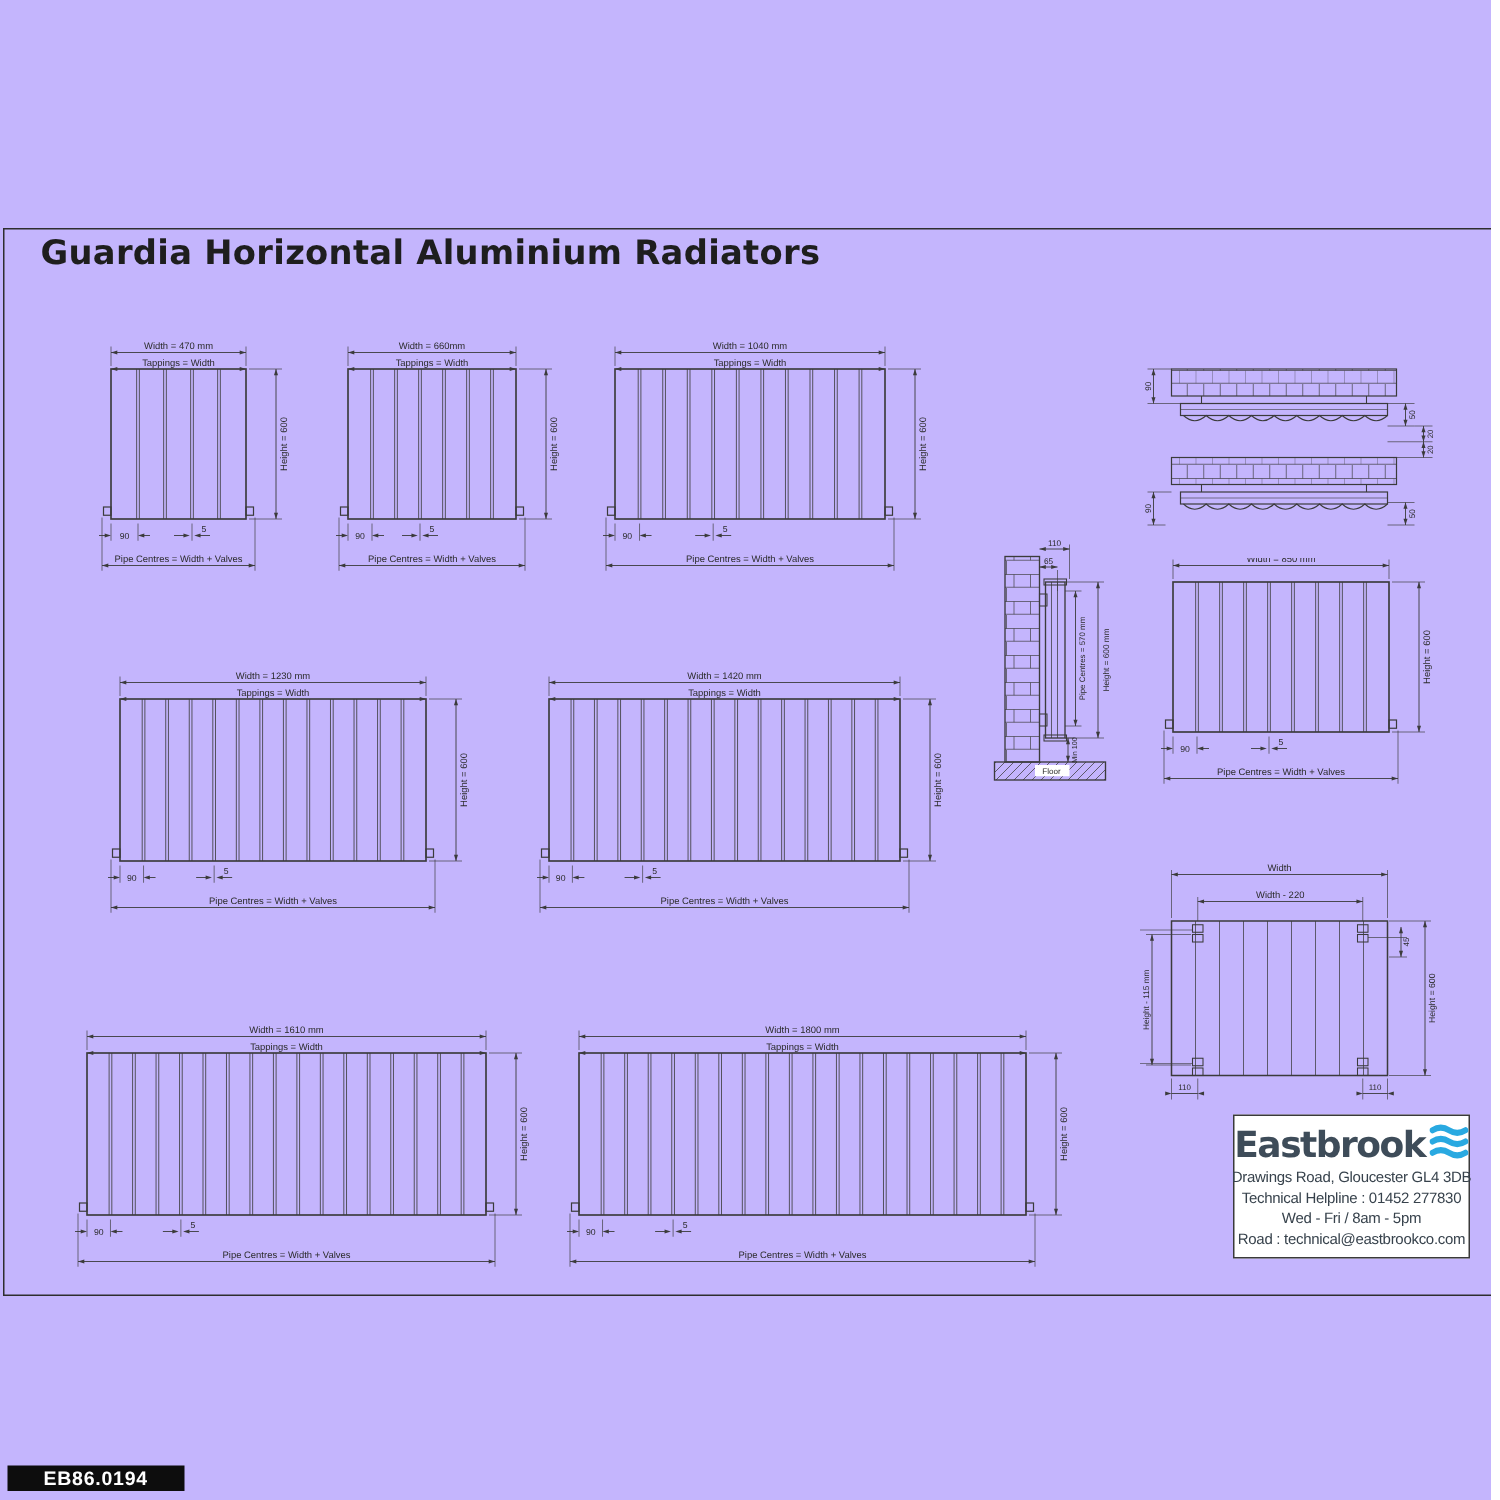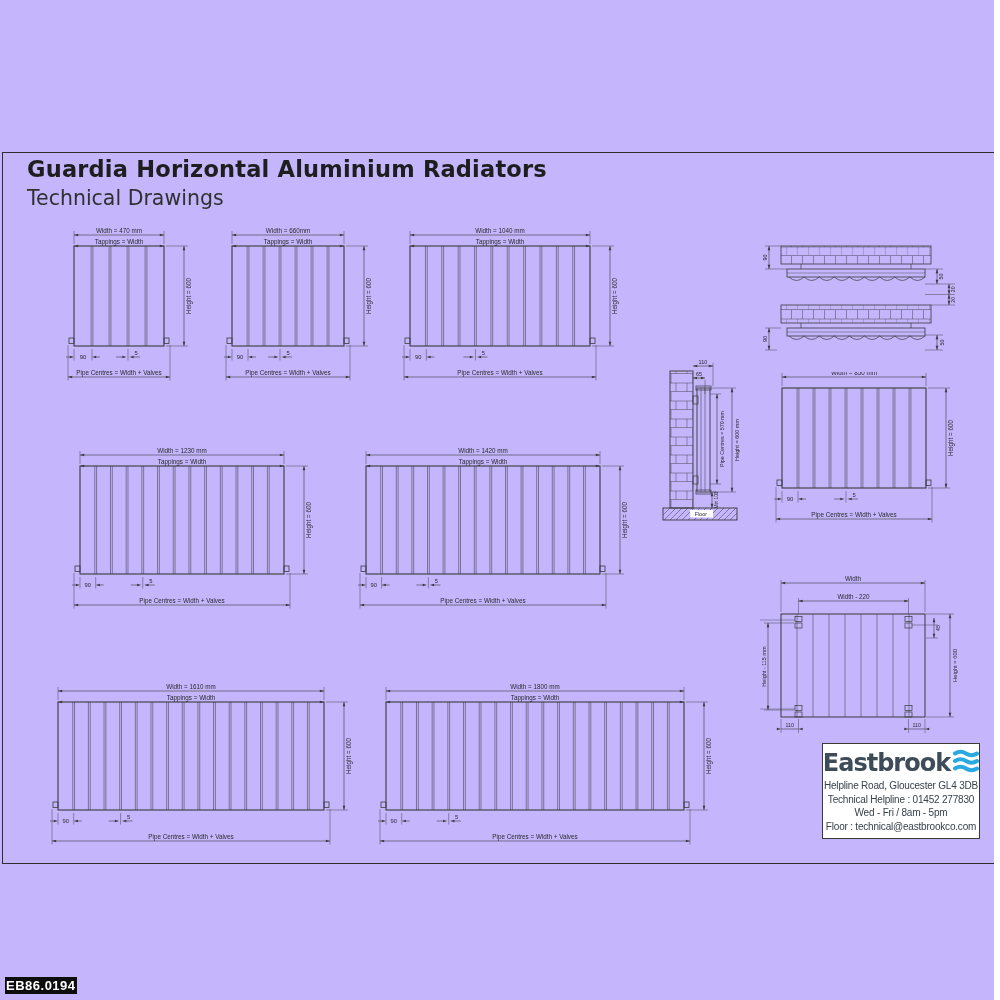--- a/index.html
+++ b/index.html
@@ -15,29 +15,28 @@
   .drawing svg text{font-family:"Liberation Sans","DejaVu Sans",sans-serif;fill:#2b2b2b;}
   .logo-box{position:absolute;left:822px;top:743px;width:158px;height:96px;
             border:1.6px solid #3a3a3a;box-sizing:border-box;background:#fff;
             display:flex;flex-direction:column;align-items:center;justify-content:center;padding:2px 1px;}
   .brand-row{display:flex;align-items:center;gap:3px;margin-bottom:2px;}
   .brand{font-size:24px;font-weight:700;color:#3e4c59;letter-spacing:-1px;
          font-family:"DejaVu Sans","Liberation Sans",sans-serif;}
   .logo-line{font-size:10px;line-height:13.5px;color:#37424c;letter-spacing:-0.2px;
              white-space:nowrap;font-family:"Liberation Sans",sans-serif;}
   .doc-code{position:absolute;left:5px;top:977px;background:#0d0d0d;color:#ffffff;
-            font-size:13px;font-weight:700;padding:1px 1px;letter-spacing:0.5px;
+            font-size:13px;font-weight:700;padding:1px 24px;letter-spacing:0.5px;
             font-family:"Liberation Sans",sans-serif;}
 </style>
 </head>
 <body>
 
 <div class="page">
   <div class="title">Guardia Horizontal Aluminium Radiators</div>
-  <div class="subtitle">Technical Drawings</div>
   <div class="frame"></div>
 
   <div id="drawings">
       <div class="drawing" style="left: 62px; top: 220px; width: 138px; height: 172px;">
         <svg width="138" height="172" viewBox="0 0 138 172" xmlns="http://www.w3.org/2000/svg">
           <rect x="12" y="26" width="90" height="100" fill="none" stroke="#3b3b3b" stroke-width="1.1"></rect>
           <line x1="29.1" y1="26" x2="29.1" y2="126" stroke="#3b3b3b" stroke-width="0.55"></line>
           <line x1="30.9" y1="26" x2="30.9" y2="126" stroke="#3b3b3b" stroke-width="0.55"></line>
           <line x1="47.1" y1="26" x2="47.1" y2="126" stroke="#3b3b3b" stroke-width="0.55"></line>
           <line x1="48.9" y1="26" x2="48.9" y2="126" stroke="#3b3b3b" stroke-width="0.55"></line>
@@ -719,20 +718,20 @@
     <div class="brand-row">
       <span class="brand">Eastbrook</span>
       <span>
         <svg width="26" height="24" viewBox="0 0 26 24">
           <path d="M2 4.5 Q7.5 1 13 4.5 T24 4.5" stroke="#29a9e1" stroke-width="4" fill="none" stroke-linecap="round"></path>
           <path d="M2 12 Q7.5 8.5 13 12 T24 12" stroke="#29a9e1" stroke-width="4" fill="none" stroke-linecap="round"></path>
           <path d="M2 19.5 Q7.5 16 13 19.5 T24 19.5" stroke="#29a9e1" stroke-width="4" fill="none" stroke-linecap="round"></path>
         </svg>
       </span>
     </div>
-    <div class="logo-line">Helpline Road, Gloucester GL4 3DB</div>
+    <div class="logo-line">Drawings Road, Gloucester GL4 3DB</div>
     <div class="logo-line">Technical Helpline : 01452 277830</div>
     <div class="logo-line">Wed - Fri / 8am - 5pm</div>
-    <div class="logo-line">Floor : technical@eastbrookco.com</div>
+    <div class="logo-line">Road : technical@eastbrookco.com</div>
   </div>
 
   <div class="doc-code">EB86.0194</div>
 </div>
 
 </body></html>

